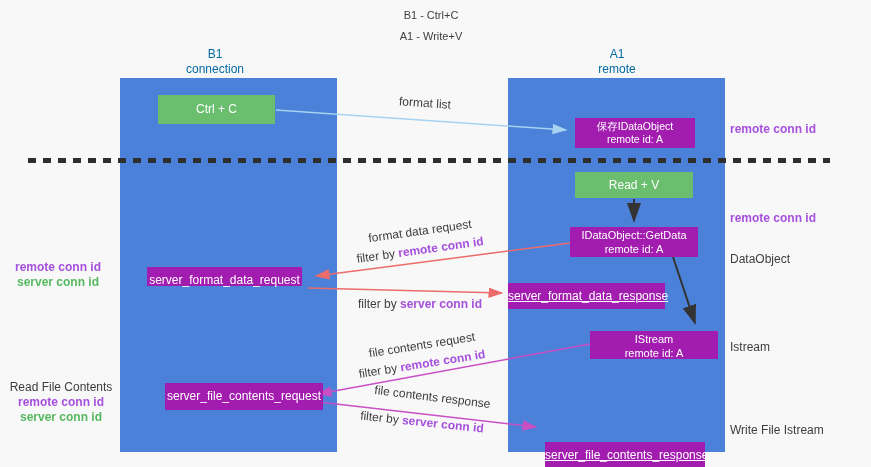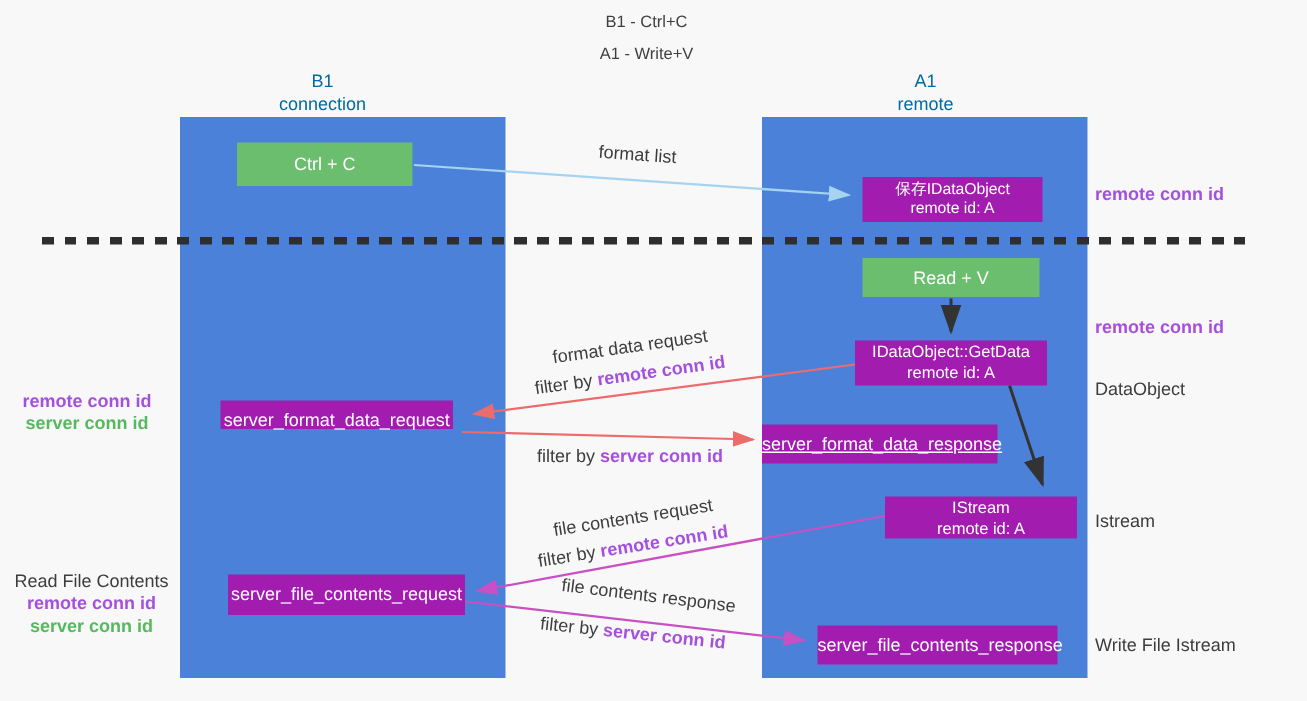--- a/index.html
+++ b/index.html
@@ -98,25 +98,25 @@
 
   <div class="box box-orange one-line" style="left:508px;top:283px;width:157px;height:26px;line-height:26px;text-decoration:underline;">
     <span>server_format_data_response</span>
   </div>
 
   <div class="box box-orange two-line" style="left:590px;top:331px;width:128px;height:28px;">
     <div>IStream</div>
     <div>remote id: A</div>
   </div>
 
-  <div class="box box-orange one-line" style="left:152px;top:383px;width:158px;height:27px;line-height:27px;">
+  <div class="box box-orange one-line" style="left:165px;top:383px;width:158px;height:27px;line-height:27px;">
     <span>server_file_contents_request</span>
   </div>
 
-  <div class="box box-orange one-line" style="left:545px;top:417px;width:160px;height:26px;line-height:26px;">
+  <div class="box box-orange one-line" style="left:545px;top:442px;width:160px;height:26px;line-height:26px;text-decoration:underline;">
     <span>server_file_contents_response</span>
   </div>
 
   <div class="side-label purple" style="left:730px;top:122px;">remote conn id</div>
   <div class="side-label purple" style="left:730px;top:211px;">remote conn id</div>
   <div class="side-label dark" style="left:730px;top:252px;">DataObject</div>
   <div class="side-label dark" style="left:730px;top:340px;">Istream</div>
   <div class="side-label dark" style="left:730px;top:423px;">Write File Istream</div>
 
   <div class="left-block" style="left:8px;top:260px;width:100px;">

